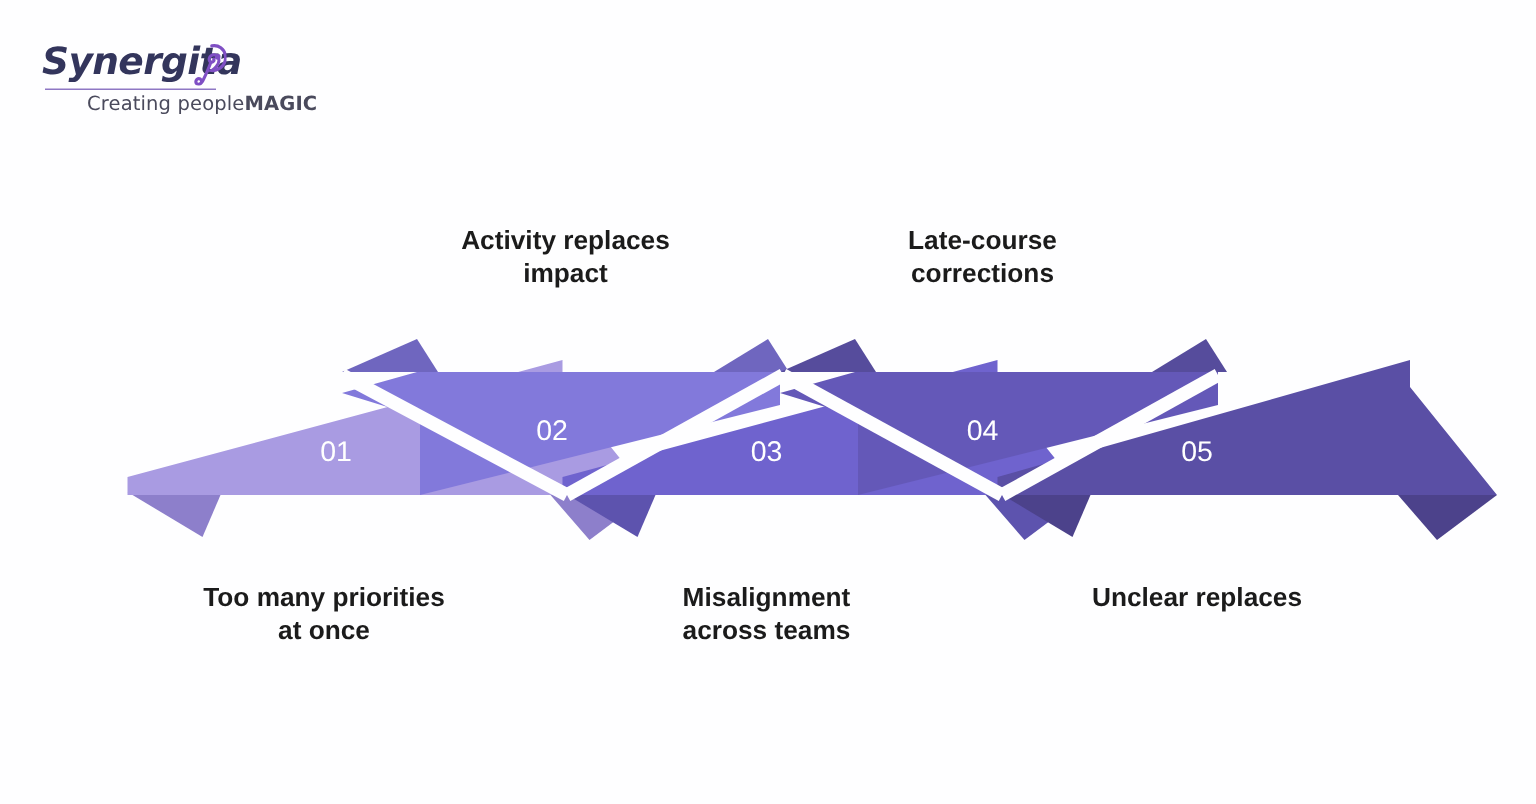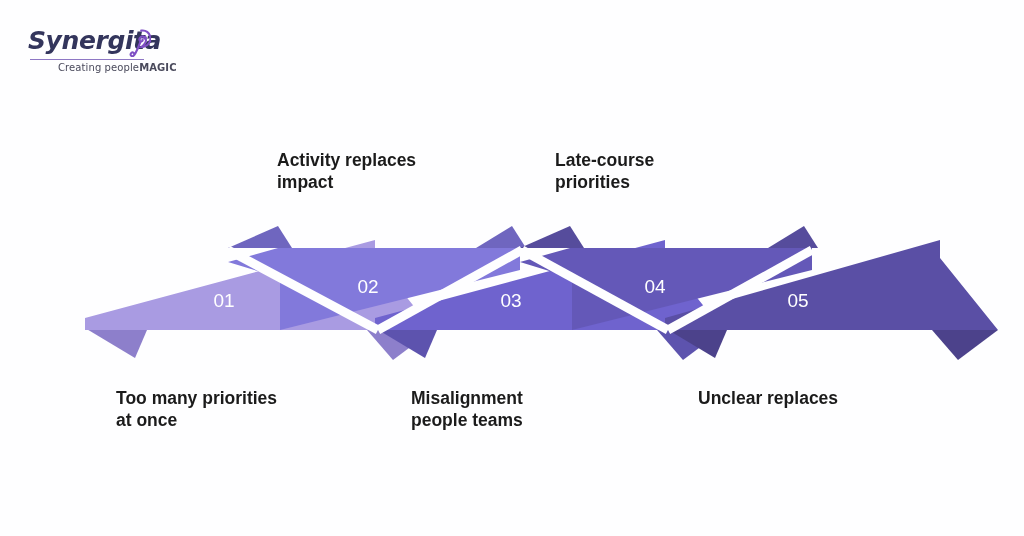--- a/index.html
+++ b/index.html
@@ -49,21 +49,21 @@
     top: 33px;
     width: 114px;
     height: 1px;
     background: #8e77c4;
   }
   #logo .logo-tagline {
     position: absolute;
     left: 30px;
     top: 36px;
     font-family: "DejaVu Sans", sans-serif;
-    font-size: 10px;
+    font-size: 13px;
     color: #4a4a5c;
     white-space: nowrap;
     letter-spacing: 0.1px;
   }
   #logo .logo-tagline b {
     font-weight: 700;
   }
 
   
   #diagram {
@@ -76,20 +76,21 @@
   .num-label {
     font-family: "Liberation Sans", sans-serif;
     font-size: 19px;
     font-weight: 400;
     fill: #ffffff;
   }
 
   
   .caption {
     position: absolute;
+    text-align: center;
     font-family: "Liberation Sans", sans-serif;
     font-size: 17.5px;
     font-weight: 700;
     color: #1b1b1b;
     line-height: 22px;
     white-space: pre-line;
   }
   .caption.top   { }
   .caption.bottom{ }
 
@@ -157,16 +158,16 @@
       <text x="655" y="293" text-anchor="middle" class="num-label">04</text>
       <text x="798" y="307" text-anchor="middle" class="num-label">05</text>
     </g>
 </svg>
 
 <div class="caption bottom" id="cap-1">Too many priorities
 at once</div>
 <div class="caption top" id="cap-2">Activity replaces
 impact</div>
 <div class="caption bottom" id="cap-3">Misalignment
-people teams</div>
+across teams</div>
 <div class="caption top" id="cap-4">Late-course
-priorities</div>
+corrections</div>
 <div class="caption bottom" id="cap-5">Unclear replaces</div>
 
 </body></html>

